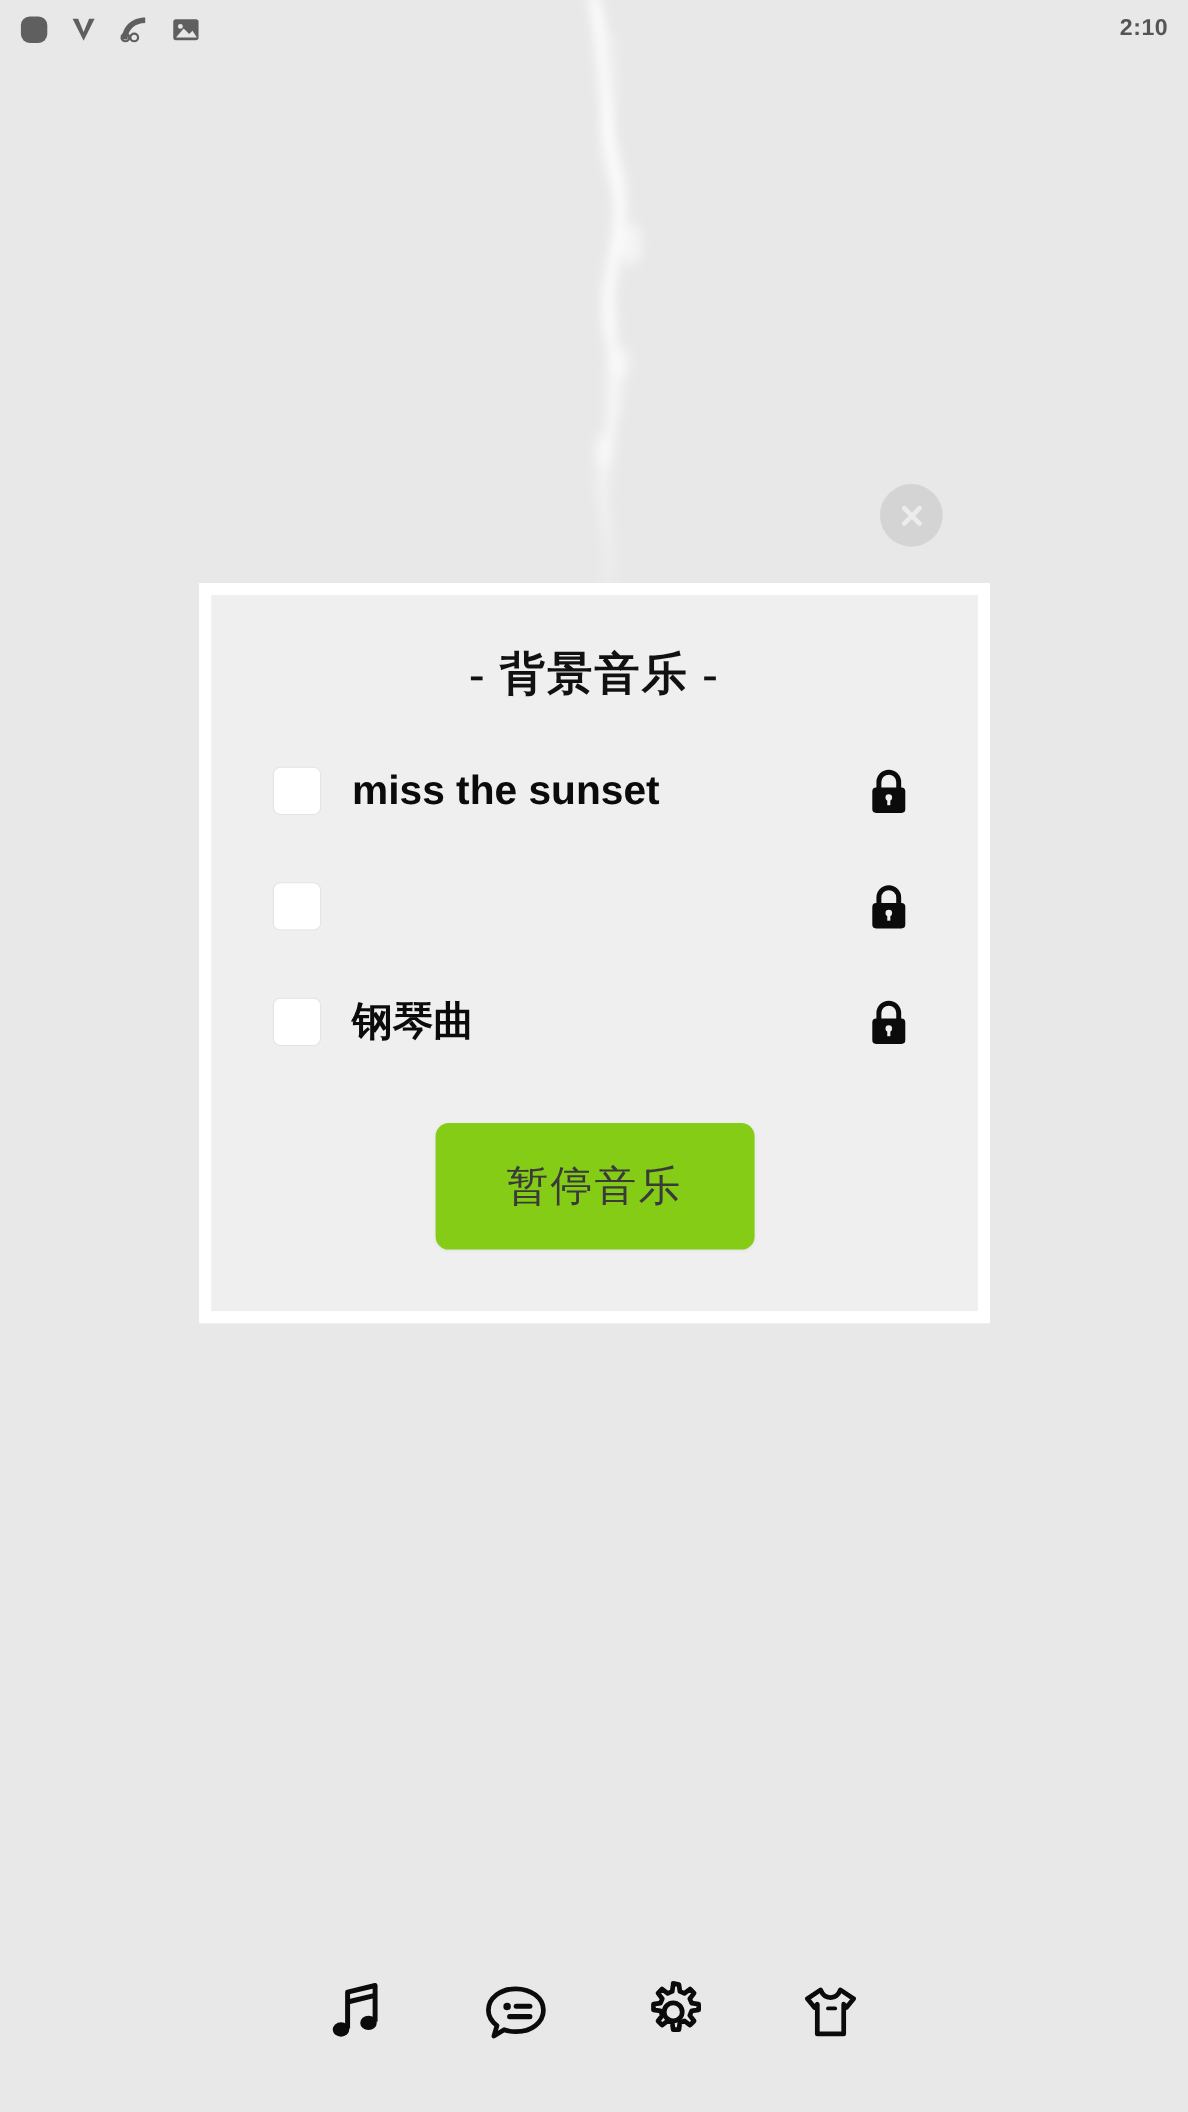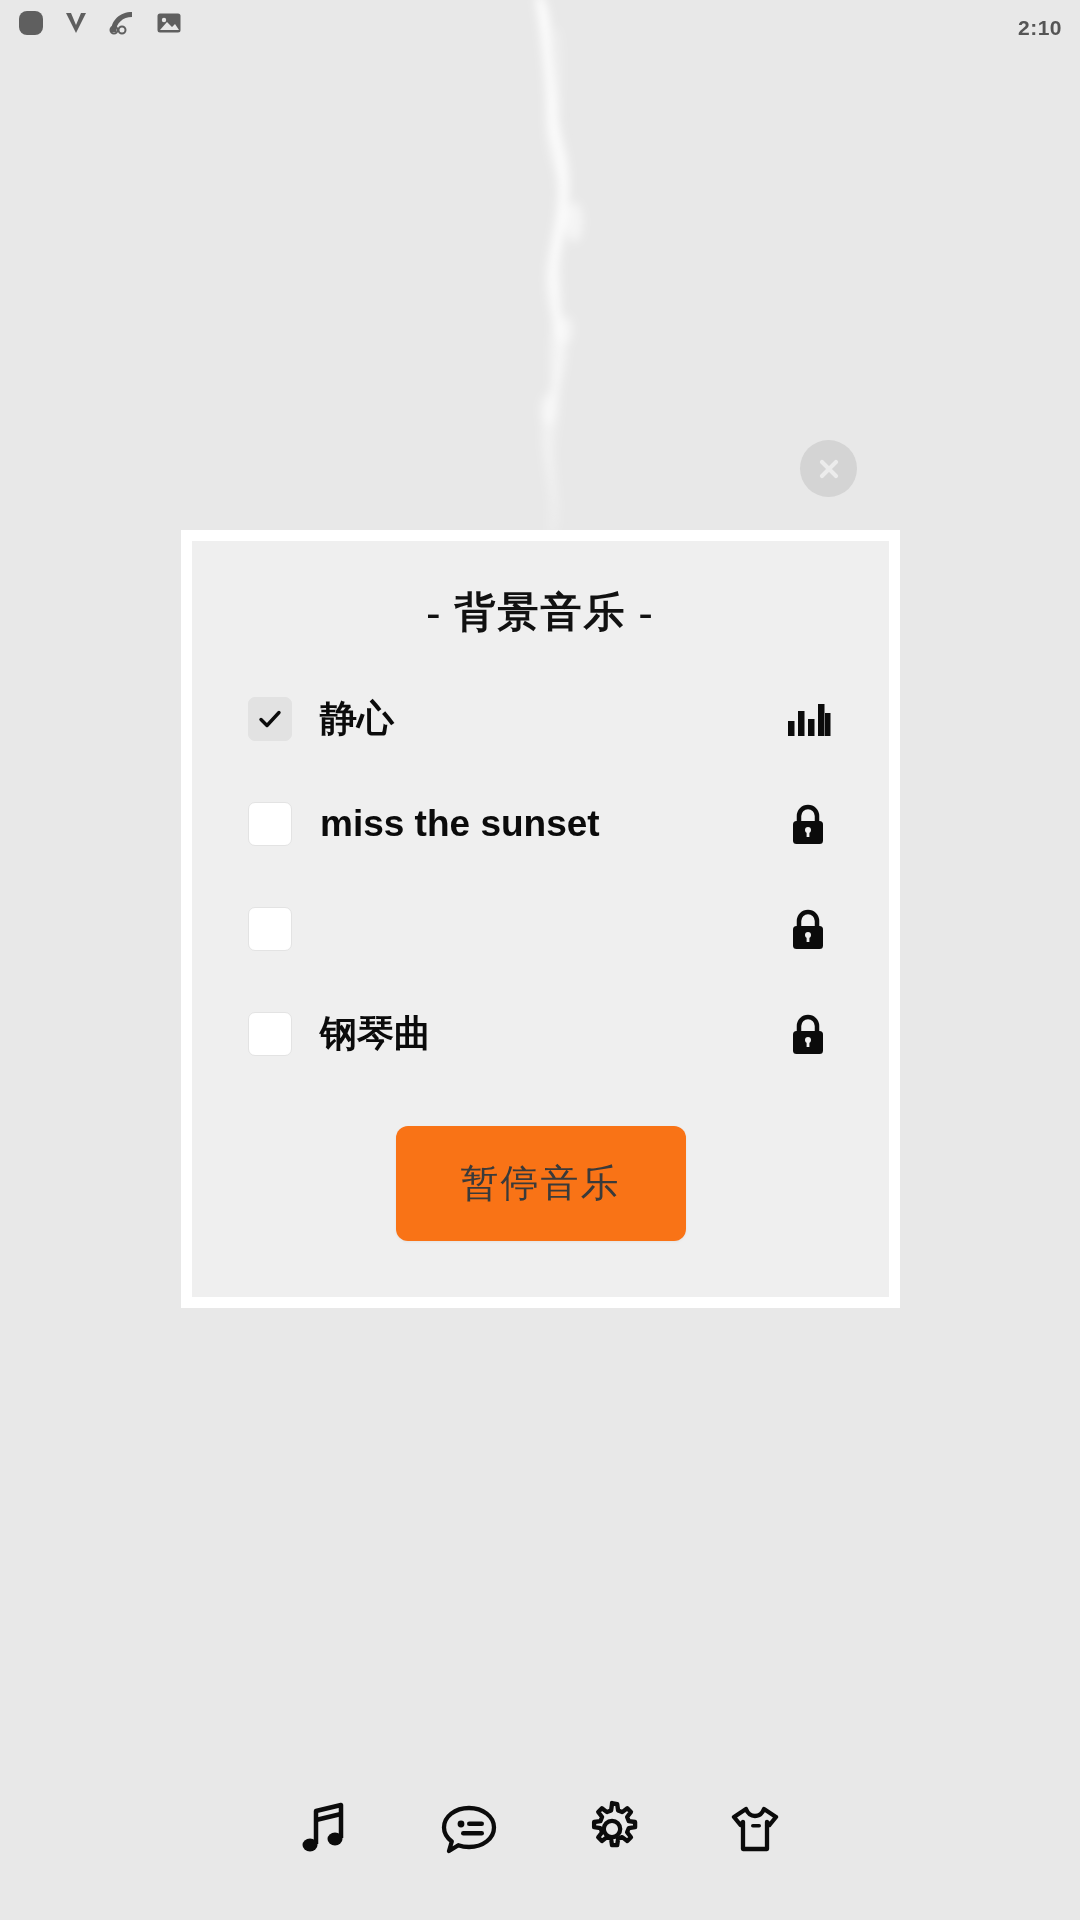--- a/index.html
+++ b/index.html
@@ -23,22 +23,22 @@
     pointer-events: none;
   }
 
   
   #status-bar {
     position: absolute;
     left: 0; top: 0;
     width: 1080px;
     height: 40px;
     display: flex;
-    align-items: flex-end;
-    padding: 0 18px;
+    align-items: flex-start;
+    padding: 14px 18px;
     box-sizing: border-box;
     z-index: 40;
   }
   #status-icons {
     display: flex;
     align-items: center;
     gap: 20px;
   }
   .sb-icon { display: block; }
   #status-time {
@@ -137,21 +137,21 @@
 
   
   #action-row {
     display: flex;
     justify-content: center;
     margin-top: 40px;
   }
   #pause-music-button {
     width: 290px;
     height: 115px;
-    background: #f97316;
+    background: #84cc16;
     border-radius: 12px;
     border: none;
     display: flex;
     align-items: center;
     justify-content: center;
     font-size: 38px;
     color: #3a3a3a;
     letter-spacing: 2px;
     font-family: "Liberation Sans", "DejaVu Sans", sans-serif;
     box-shadow: 0 1px 3px rgba(0,0,0,0.05);
@@ -237,37 +237,20 @@
   </svg>
 </div>
 
 <div id="music-dialog">
   <div id="dialog-inner">
 
     <h1 id="dialog-title">- 背景音乐 -</h1>
 
     <div id="track-list">
 
-      <div class="track-row">
-        <span class="track-check checked">
-          <svg width="28" height="28" viewBox="0 0 28 28">
-            <path d="M5 14.5 L11 20.5 L23 7.5" stroke="#0b0b0b" stroke-width="3.4" fill="none" stroke-linecap="round" stroke-linejoin="round"></path>
-          </svg>
-        </span>
-        <span class="track-label">静心</span>
-        <span class="track-status">
-          <svg width="46" height="40" viewBox="0 0 46 40">
-            <rect x="3" y="22" width="6.5" height="15" fill="#0b0b0b"></rect>
-            <rect x="13" y="12" width="6.5" height="25" fill="#0b0b0b"></rect>
-            <rect x="23" y="20" width="6.5" height="17" fill="#0b0b0b"></rect>
-            <rect x="33" y="5" width="6.5" height="32" fill="#0b0b0b"></rect>
-            <rect x="40" y="14" width="5.5" height="23" fill="#0b0b0b"></rect>
-          </svg>
-        </span>
-      </div>
 
       <div class="track-row">
         <span class="track-check unchecked"></span>
         <span class="track-label">miss the sunset</span>
         <span class="track-status">
           <svg width="40" height="44" viewBox="0 0 40 44">
             <path d="M11 20 V14 a9 9 0 0 1 18 0 V20" fill="none" stroke="#0b0b0b" stroke-width="4.5"></path>
             <rect x="5" y="19" width="30" height="23" rx="3.5" fill="#0b0b0b"></rect>
             <circle cx="20" cy="28" r="3" fill="#efefef"></circle>
             <rect x="18.6" y="28" width="2.8" height="7" fill="#efefef"></rect>

